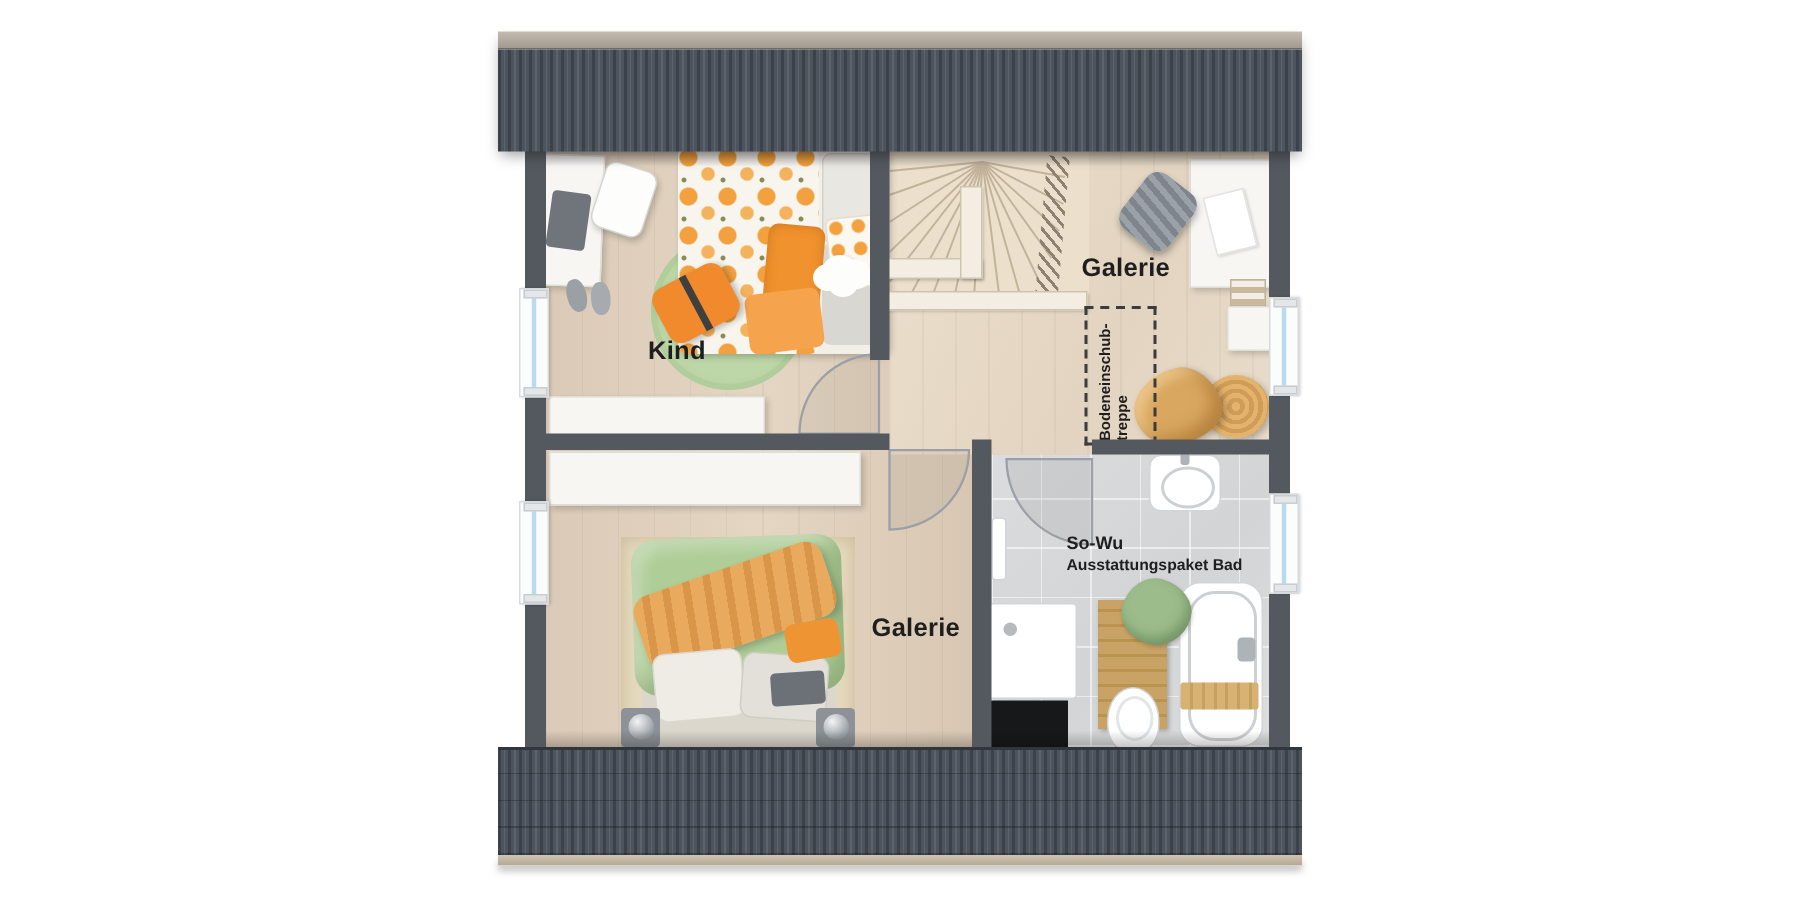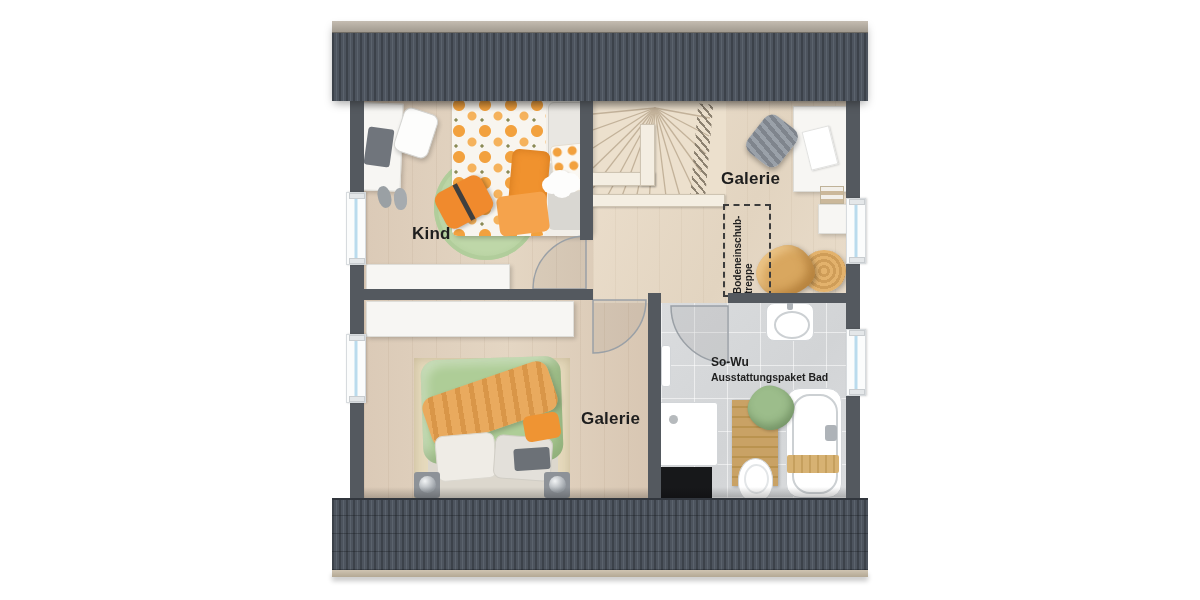--- a/index.html
+++ b/index.html
@@ -204,19 +204,19 @@
 
   <div class="abs roof-top">
     <div class="roof-ridge"></div>
     <div class="roof-corr"></div>
   </div>
   <div class="abs roof-bottom">
     <div class="roof-corr"></div>
     <div class="roof-eave"></div>
   </div>
 
-  <div class="label lbl-room" style="left:412px;top:224px;">Kind</div>
+  <div class="label lbl-room" style="left:432px;top:224px;">Kind</div>
   <div class="label lbl-room" style="left:721px;top:169px;">Galerie</div>
   <div class="label lbl-room" style="left:581px;top:409px;">Galerie</div>
   <div class="label" style="left:711px;top:355px;font-size:12px;">So-Wu</div>
   <div class="label" style="left:711px;top:371px;font-size:10.5px;">Ausstattungspaket Bad</div>
 
 </div>
 
 </body></html>

